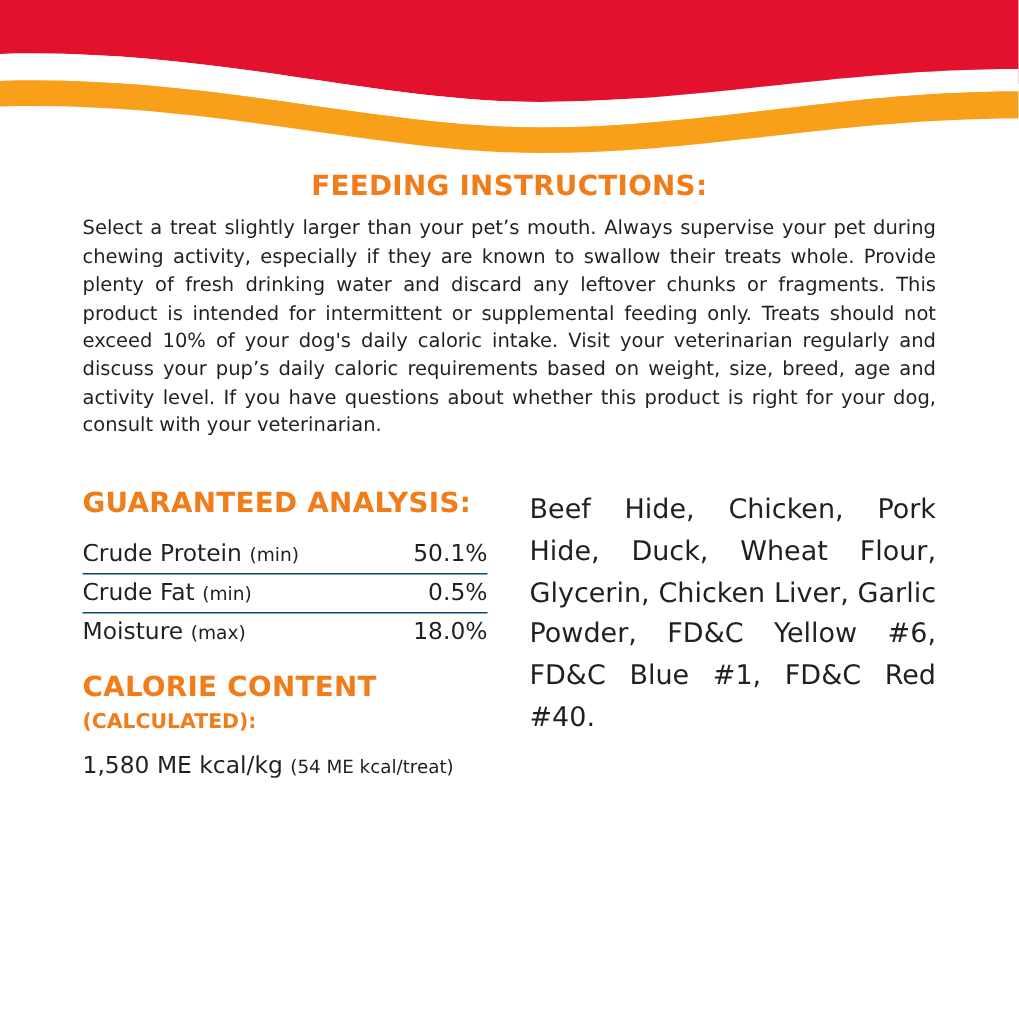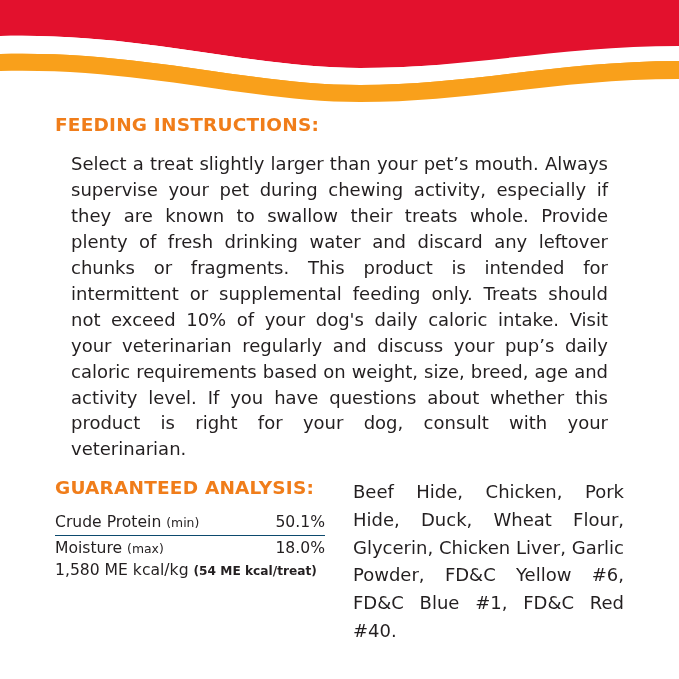--- a/index.html
+++ b/index.html
@@ -42,34 +42,35 @@
   .section-head {
     color: #f07d1a;
     font-weight: bold;
     letter-spacing: 0.2px;
     font-size: 18.5px;
     margin: 0 0 6px 0;
     line-height: 1.1;
   }
   .body-text {
     color: #231f20;
-    font-size: 18px;
+    font-size: 13px;
     line-height: 1.44;
     text-align: justify;
-    margin: 16px;
+    margin: 0;
   }
   .feeding-block {
     margin-top: 7px;
   }
   .feeding-block .section-head {
     margin-bottom: 9px;
+    text-align: center;
   }
   .columns {
     display: flex;
-    margin-top: 13px;
+    margin-top: 32px;
   }
   .col-left {
     width: 285px;
     flex: 0 0 285px;
   }
   .col-right {
     flex: 1 1 auto;
     padding-left: 13px;
   }
   .col-left .section-head,
@@ -110,21 +111,20 @@
   .calorie-head .calc {
     font-size: 13.6px;
     letter-spacing: 0;
   }
   .calorie-value {
     color: #231f20;
     font-size: 15.6px;
   }
   .calorie-value .per-treat {
     font-size: 12.2px;
-    font-weight: bold;
   }
   .ingredients-text {
     color: #231f20;
     font-size: 18px;
     line-height: 1.54;
     text-align: justify;
     margin: 0;
   }
 </style>
 </head>
@@ -157,26 +157,31 @@
       <div class="col-left">
         <h2 class="section-head">GUARANTEED ANALYSIS:</h2>
 
         <table class="analysis">
           <tbody>
             <tr>
               <td class="nutrient"><span>Crude Protein</span> <span class="qual">(min)</span></td>
               <td class="value">50.1%</td>
             </tr>
             <tr>
+              <td class="nutrient"><span>Crude Fat</span> <span class="qual">(min)</span></td>
+              <td class="value">0.5%</td>
+            </tr>
+            <tr>
               <td class="nutrient"><span>Moisture</span> <span class="qual">(max)</span></td>
               <td class="value">18.0%</td>
             </tr>
           </tbody>
         </table>
 
+        <h2 class="section-head calorie-head"><span>CALORIE CONTENT</span> <span class="calc">(CALCULATED):</span></h2>
         <div class="calorie-value"><span>1,580 ME kcal/kg</span> <span class="per-treat">(54 ME kcal/treat)</span></div>
       </div>
 
       <div class="col-right">
         <p class="ingredients-text">Beef Hide, Chicken, Pork Hide, Duck, Wheat Flour, Glycerin, Chicken Liver, Garlic Powder, FD&amp;C Yellow #6, FD&amp;C Blue #1, FD&amp;C Red #40.</p>
       </div>
 
     </div>
   </div>
 </div>

